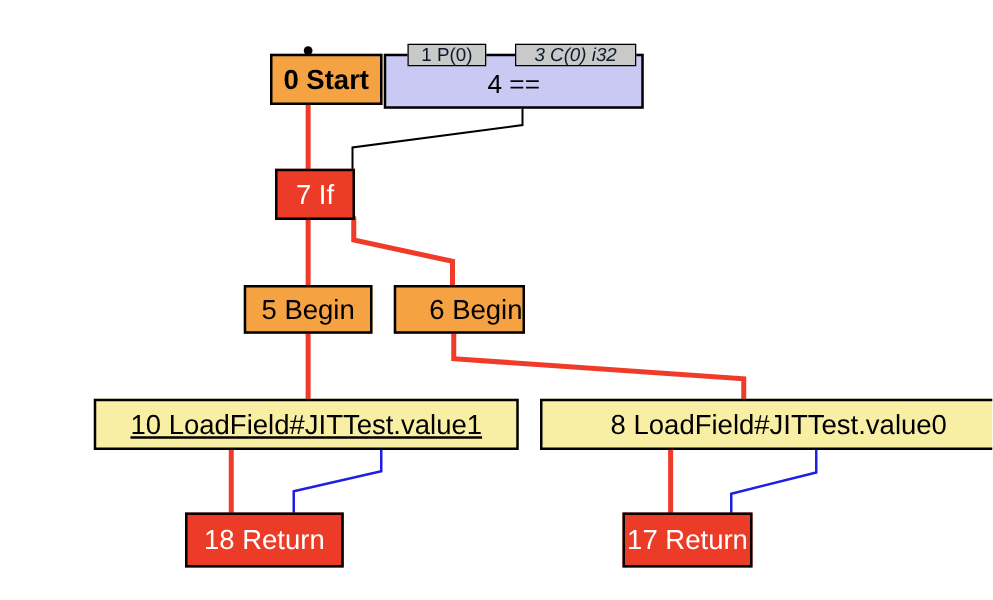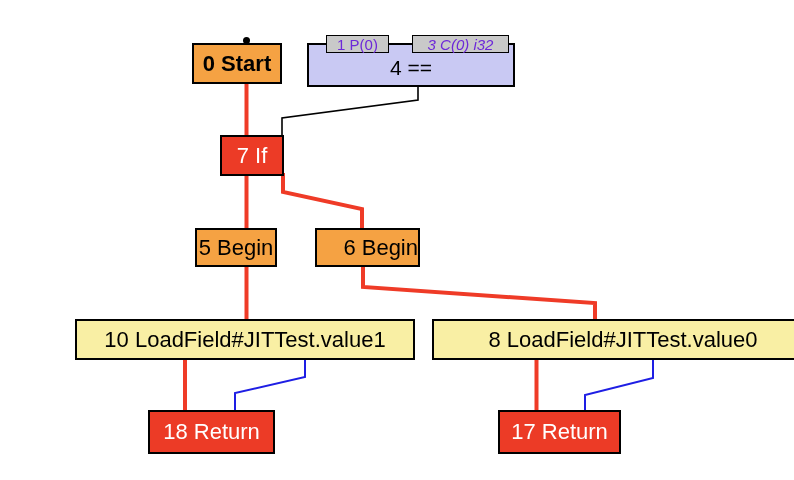--- a/index.html
+++ b/index.html
@@ -28,21 +28,21 @@
   .node-yellow{background:#F9EFA4;}
   .port{
     position:absolute;
     box-sizing:border-box;
     border:1.5px solid #000;
     background:#C9C9C9;
     display:flex;align-items:center;justify-content:center;
     font-size:15px;
     z-index:3;
     white-space:nowrap;
-    color:#6d28d9;
+    color:#0f172a;
   }
   .bold{font-weight:bold;}
   #root-dot{
     position:absolute;left:243px;top:37px;width:7px;height:7px;
     background:#000;border-radius:50%;z-index:4;
   }
   .lbl{pointer-events:none;}
 </style>
 </head>
 <body>
@@ -60,55 +60,55 @@
     <polyline points="536.5,357 536.5,413" fill="none" stroke="#EF3B27" stroke-width="4"></polyline>
 
     <polyline points="418,85 418,100 282,118 282,138" fill="none" stroke="#000000" stroke-width="1.6"></polyline>
 
     <polyline points="305,357 305,377 235,393 235,413" fill="none" stroke="#1E1EE4" stroke-width="2"></polyline>
     <polyline points="653,357 653,378 585,395 585,413" fill="none" stroke="#1E1EE4" stroke-width="2"></polyline>
   </svg>
 
   <div id="root-dot"></div>
 
-  <div class="node node-orange bold" style="left:192px;top:43px;width:90px;height:41px;">
+  <div class="node node-orange bold" style="left:216px;top:43px;width:90px;height:41px;">
     <span class="lbl">0 Start</span>
   </div>
 
   <div class="node node-lavender" style="left:307px;top:43px;width:208px;height:44px;font-size:21px;padding-top:6px;">
     <span class="lbl">4 ==</span>
   </div>
   <div class="port" style="left:326px;top:35px;width:63px;height:18px;">
     <span class="lbl">1 P(0)</span>
   </div>
   <div class="port" style="left:412px;top:35px;width:97px;height:18px;font-style:italic;">
     <span class="lbl">3 C(0) i32</span>
   </div>
 
   <div class="node node-red" style="left:220px;top:135px;width:64px;height:41px;">
     <span class="lbl">7 If</span>
   </div>
 
-  <div class="node node-orange" style="left:195px;top:228px;width:82px;height:39px;">
+  <div class="node node-orange" style="left:195px;top:228px;width:103px;height:39px;">
     <span class="lbl">5 Begin</span>
   </div>
 
   <div class="node node-orange" style="left:315px;top:228px;width:105px;height:39px;justify-content:flex-end;">
     <span class="lbl">6 Begin</span>
   </div>
 
-  <div class="node node-yellow" style="left:75px;top:319px;width:340px;height:41px;">
+  <div class="node node-yellow" style="left:75px;top:319px;width:340px;height:41px;text-decoration:underline;">
     <span class="lbl">10 LoadField#JITTest.value1</span>
   </div>
 
   <div class="node node-yellow" style="left:432px;top:319px;width:382px;height:41px;">
     <span class="lbl">8 LoadField#JITTest.value0</span>
   </div>
 
   <div class="node node-red" style="left:148px;top:410px;width:127px;height:44px;">
     <span class="lbl">18 Return</span>
   </div>
 
-  <div class="node node-red" style="left:498px;top:410px;width:123px;height:44px;">
+  <div class="node node-red" style="left:498px;top:410px;width:104px;height:44px;">
     <span class="lbl">17 Return</span>
   </div>
 
 </div>
 
 </body></html>

